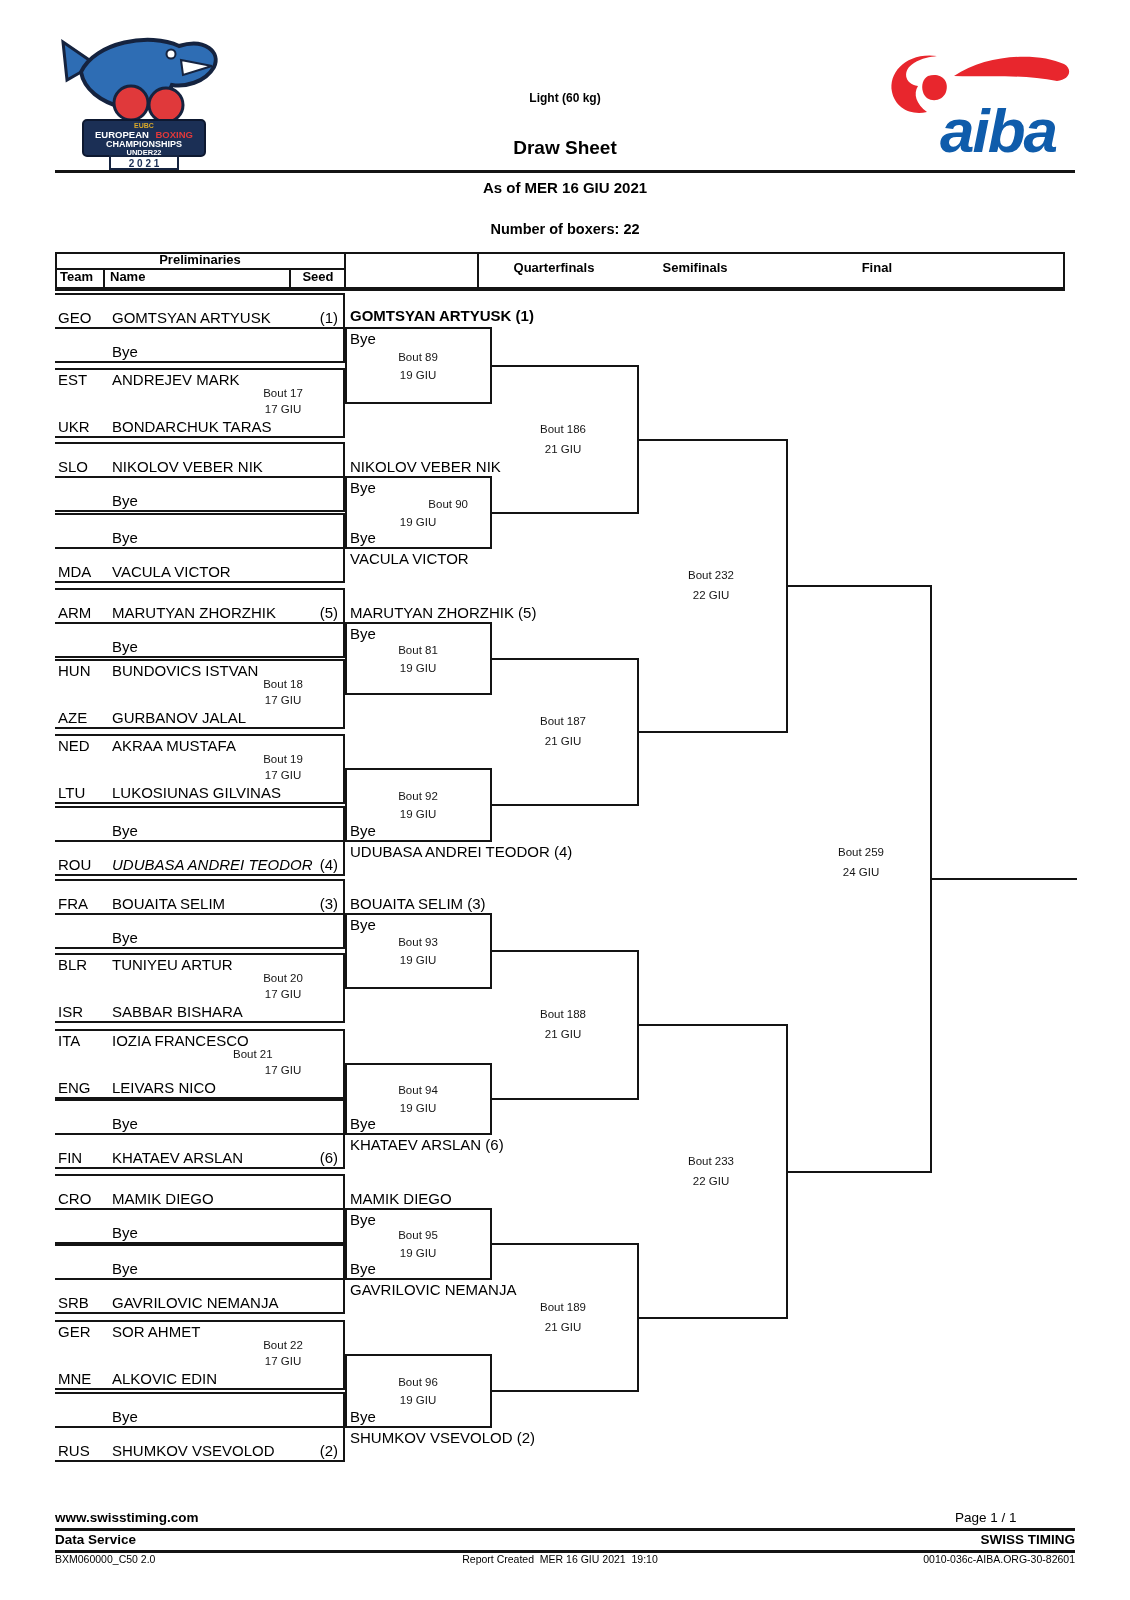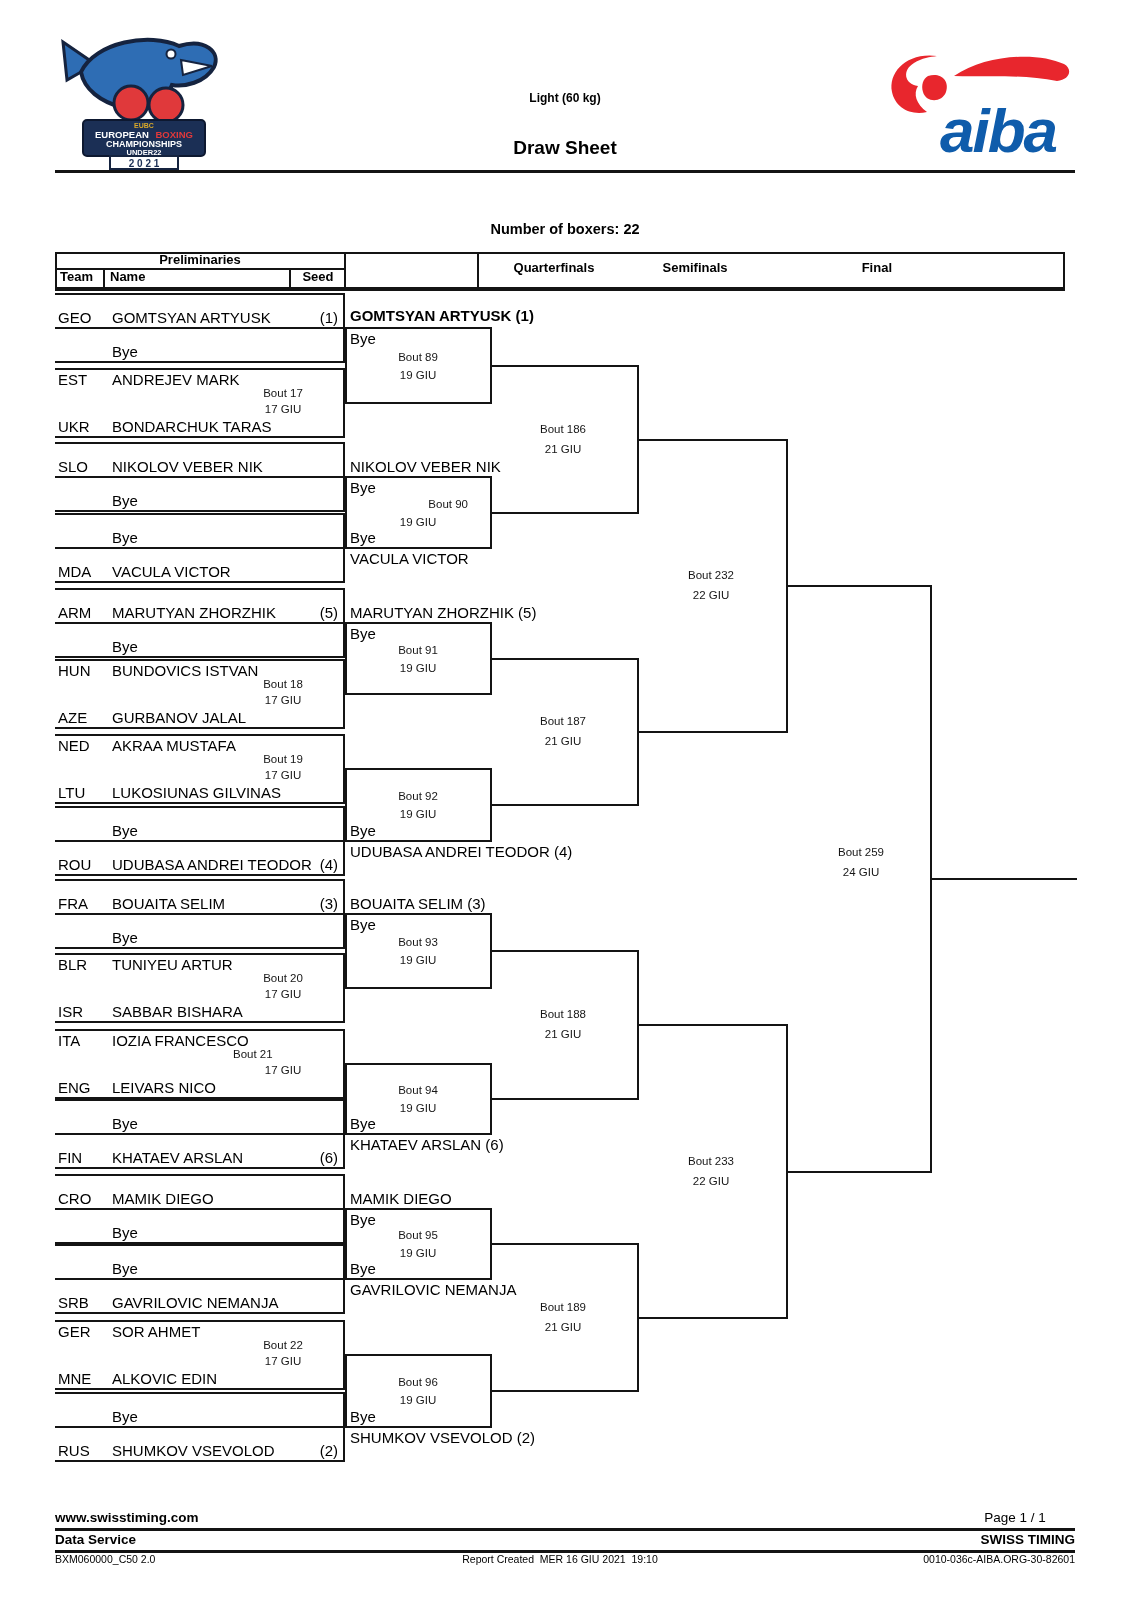--- a/index.html
+++ b/index.html
@@ -47,20 +47,21 @@
   <svg style="position:absolute;left:882px;top:46px" width="192" height="122" viewBox="0 0 192 122">
     <path d="M55 10 C 25 6, 6 26, 10 46 C 13 61, 28 70, 45 66 C 34 58, 31 48, 36 40 C 22 38, 20 24, 32 17 C 40 12, 48 11, 55 10 Z" fill="#e8262d"></path>
     <path d="M46 30 C 58 26, 68 34, 64 46 C 60 57, 44 57, 41 46 C 39 39, 41 33, 46 30 Z" fill="#e8262d"></path>
     <path d="M72 30 C 104 8, 156 6, 182 18 C 191 23, 188 34, 175 35 C 141 28, 102 31, 72 30 Z" fill="#e8262d"></path>
     <text x="58" y="106" font-size="62" font-weight="bold" font-style="italic" fill="#0f5cab" letter-spacing="-2">aiba</text>
   </svg>
 
   <div class="t" id="weight">Light (60 kg)</div>
   <div class="t" id="drawsheet">Draw Sheet</div>
   <div class="ln" style="left:55px;top:170px;width:1020px;height:2.5px"></div>
+  <div class="t" id="asof">As of MER 16 GIU 2021</div>
   <div class="t" id="nboxers">Number of boxers: 22</div>
 
   <div class="ln" style="left:55px;top:252px;width:1010px;height:2px"></div>
   <div class="ln" style="left:55px;top:268px;width:290px;height:1.5px"></div>
   <div class="ln" style="left:55px;top:287px;width:1010px;height:4px"></div>
   <div class="ln" style="left:55px;top:252px;width:2px;height:39px"></div>
   <div class="ln" style="left:103px;top:268px;width:1.5px;height:19px"></div>
   <div class="ln" style="left:289px;top:268px;width:1.5px;height:19px"></div>
   <div class="ln" style="left:344px;top:252px;width:2px;height:39px"></div>
   <div class="ln" style="left:477px;top:252px;width:2px;height:39px"></div>
@@ -131,21 +132,21 @@
       <div class="t pname" style="left: 58px; top: 785px;">LTU</div>
       <div class="t pname" style="left: 112px; top: 785px;">LUKOSIUNAS GILVINAS</div>
       <div class="t bout" style="left: 233px; top: 753px; width: 100px; text-align: center;">Bout 19</div>
       <div class="t bout" style="left: 233px; top: 769px; width: 100px; text-align: center;">17 GIU</div>
       <div class="ln" style="left: 55px; top: 806px; width: 290px; height: 2px;"></div>
       <div class="ln" style="left: 55px; top: 840px; width: 290px; height: 2px;"></div>
       <div class="ln" style="left: 55px; top: 874px; width: 290px; height: 2px;"></div>
       <div class="ln" style="left: 343px; top: 806px; width: 2px; height: 70px;"></div>
       <div class="t pname" style="left: 112px; top: 823px;">Bye</div>
       <div class="t pname" style="left: 58px; top: 857px;">ROU</div>
-      <div class="t pname" style="left: 112px; top: 857px;">UDUBASA ANDREI TEODOR</div>
+      <div class="t pname" style="left: 112px; top: 857px; font-style: italic;">UDUBASA ANDREI TEODOR</div>
       <div class="t pname" style="left: 295px; top: 857px; width: 43px; text-align: right;">(4)</div>
       <div class="ln" style="left: 55px; top: 879px; width: 290px; height: 2px;"></div>
       <div class="ln" style="left: 55px; top: 913px; width: 290px; height: 2px;"></div>
       <div class="ln" style="left: 55px; top: 947px; width: 290px; height: 2px;"></div>
       <div class="ln" style="left: 343px; top: 879px; width: 2px; height: 70px;"></div>
       <div class="t pname" style="left: 58px; top: 896px;">FRA</div>
       <div class="t pname" style="left: 112px; top: 896px;">BOUAITA SELIM</div>
       <div class="t pname" style="left: 295px; top: 896px; width: 43px; text-align: right;">(3)</div>
       <div class="t pname" style="left: 112px; top: 930px;">Bye</div>
       <div class="ln" style="left: 55px; top: 953px; width: 290px; height: 2px;"></div>
@@ -225,21 +226,21 @@
       <div class="t bout" style="left: 368px; top: 516px; width: 100px; text-align: center;">19 GIU</div>
       <div class="t pname" style="left: 350px; top: 530px;">Bye</div>
       <div class="t pname" style="left: 350px; top: 551px;">VACULA VICTOR</div>
       <div class="ln" style="left: 345px; top: 622px; width: 147px; height: 2px;"></div>
       <div class="ln" style="left: 345px; top: 693px; width: 147px; height: 2px;"></div>
       <div class="ln" style="left: 345px; top: 622px; width: 2px; height: 73px;"></div>
       <div class="ln" style="left: 490px; top: 622px; width: 2px; height: 73px;"></div>
       <div class="ln" style="left: 492px; top: 658px; width: 145px; height: 2px;"></div>
       <div class="t pname" style="left: 350px; top: 605px;">MARUTYAN ZHORZHIK (5)</div>
       <div class="t pname" style="left: 350px; top: 626px;">Bye</div>
-      <div class="t bout" style="left: 368px; top: 644px; width: 100px; text-align: center;">Bout 91</div>
+      <div class="t bout" style="left: 368px; top: 644px; width: 100px; text-align: center;">Bout 81</div>
       <div class="t bout" style="left: 368px; top: 662px; width: 100px; text-align: center;">19 GIU</div>
       <div class="ln" style="left: 345px; top: 768px; width: 147px; height: 2px;"></div>
       <div class="ln" style="left: 345px; top: 840px; width: 147px; height: 2px;"></div>
       <div class="ln" style="left: 345px; top: 768px; width: 2px; height: 74px;"></div>
       <div class="ln" style="left: 490px; top: 768px; width: 2px; height: 74px;"></div>
       <div class="ln" style="left: 492px; top: 804px; width: 145px; height: 2px;"></div>
       <div class="t bout" style="left: 368px; top: 790px; width: 100px; text-align: center;">Bout 92</div>
       <div class="t bout" style="left: 368px; top: 808px; width: 100px; text-align: center;">19 GIU</div>
       <div class="t pname" style="left: 350px; top: 823px;">Bye</div>
       <div class="t pname" style="left: 350px; top: 844px;">UDUBASA ANDREI TEODOR (4)</div>
@@ -305,21 +306,21 @@
       <div class="ln" style="left: 786px; top: 1171px; width: 144px; height: 2px;"></div>
       <div class="t bout" style="left: 661px; top: 1155px; width: 100px; text-align: center;">Bout 233</div>
       <div class="t bout" style="left: 661px; top: 1175px; width: 100px; text-align: center;">22 GIU</div>
       <div class="ln" style="left: 930px; top: 585px; width: 2px; height: 588px;"></div>
       <div class="ln" style="left: 930px; top: 878px; width: 147px; height: 2px;"></div>
       <div class="t bout" style="left: 811px; top: 846px; width: 100px; text-align: center;">Bout 259</div>
       <div class="t bout" style="left: 811px; top: 866px; width: 100px; text-align: center;">24 GIU</div>
     </div>
 
   <div class="t ftbold" style="left:55px;top:1511px">www.swisstiming.com</div>
-  <div class="t" style="left:955px;top:1511px;width:120px;text-align:center;font-size:13.5px">Page 1 / 1</div>
+  <div class="t" style="left:955px;top:1511px;width:120px;text-align:left;font-size:13.5px">Page 1 / 1</div>
   <div class="ln" style="left:55px;top:1528px;width:1020px;height:2.5px"></div>
   <div class="t ftbold" style="left:55px;top:1533px">Data Service</div>
   <div class="t ftbold" style="left:875px;top:1533px;width:200px;text-align:right">SWISS TIMING</div>
   <div class="ln" style="left:55px;top:1550px;width:1020px;height:2.5px"></div>
   <div class="t ftsmall" style="left:55px;top:1554px">BXM060000_C50 2.0</div>
   <div class="t ftsmall" style="left:390px;top:1554px;width:340px;text-align:center">Report Created  MER 16 GIU 2021  19:10</div>
   <div class="t ftsmall" style="left:845px;top:1554px;width:230px;text-align:right">0010-036c-AIBA.ORG-30-82601</div>
 
 </div>
 

